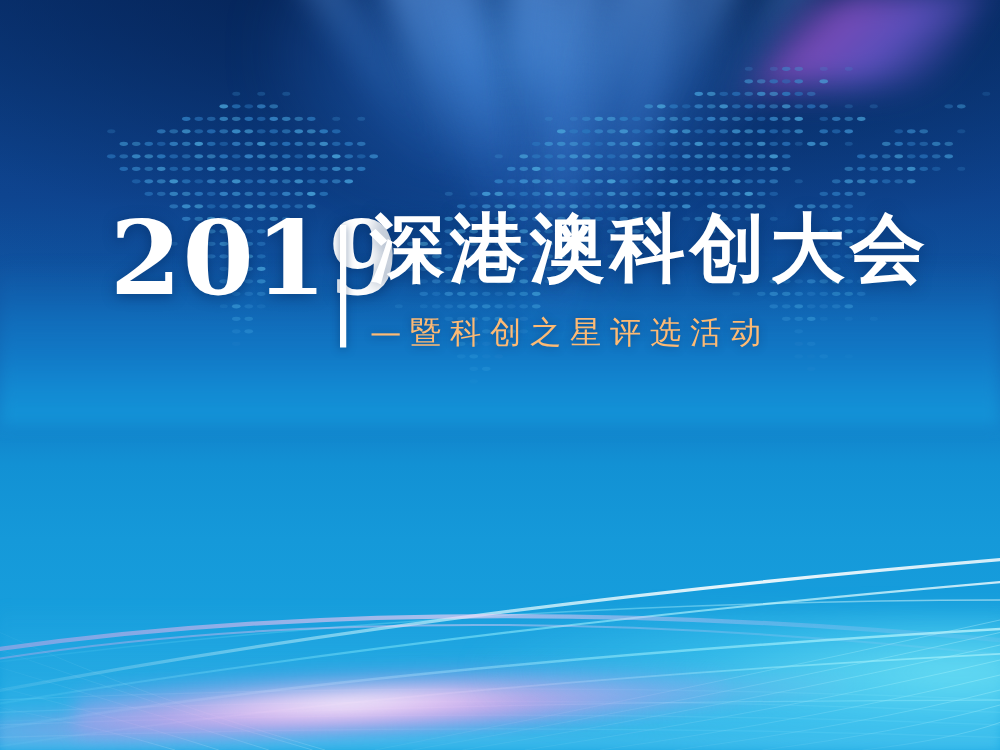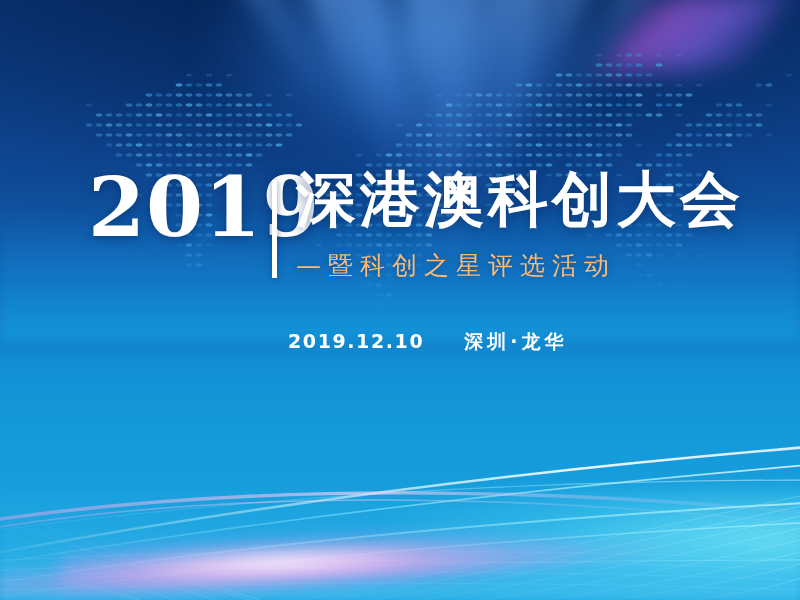--- a/index.html
+++ b/index.html
@@ -1026,19 +1026,15 @@
   <div class="lockup">
 
     <div class="year">2019</div>
 
     <div class="rule"></div>
 
     <div class="title">深港澳科创大会</div>
 
     <div class="subtitle">—暨科创之星评选活动</div>
 
-    <div class="metaline">
-      <span class="meta-date">2019.12.10</span>
-      <span class="meta-place">深圳·龙华</span>
-    </div>
 
   </div>
 </div>
 
 </body></html>

